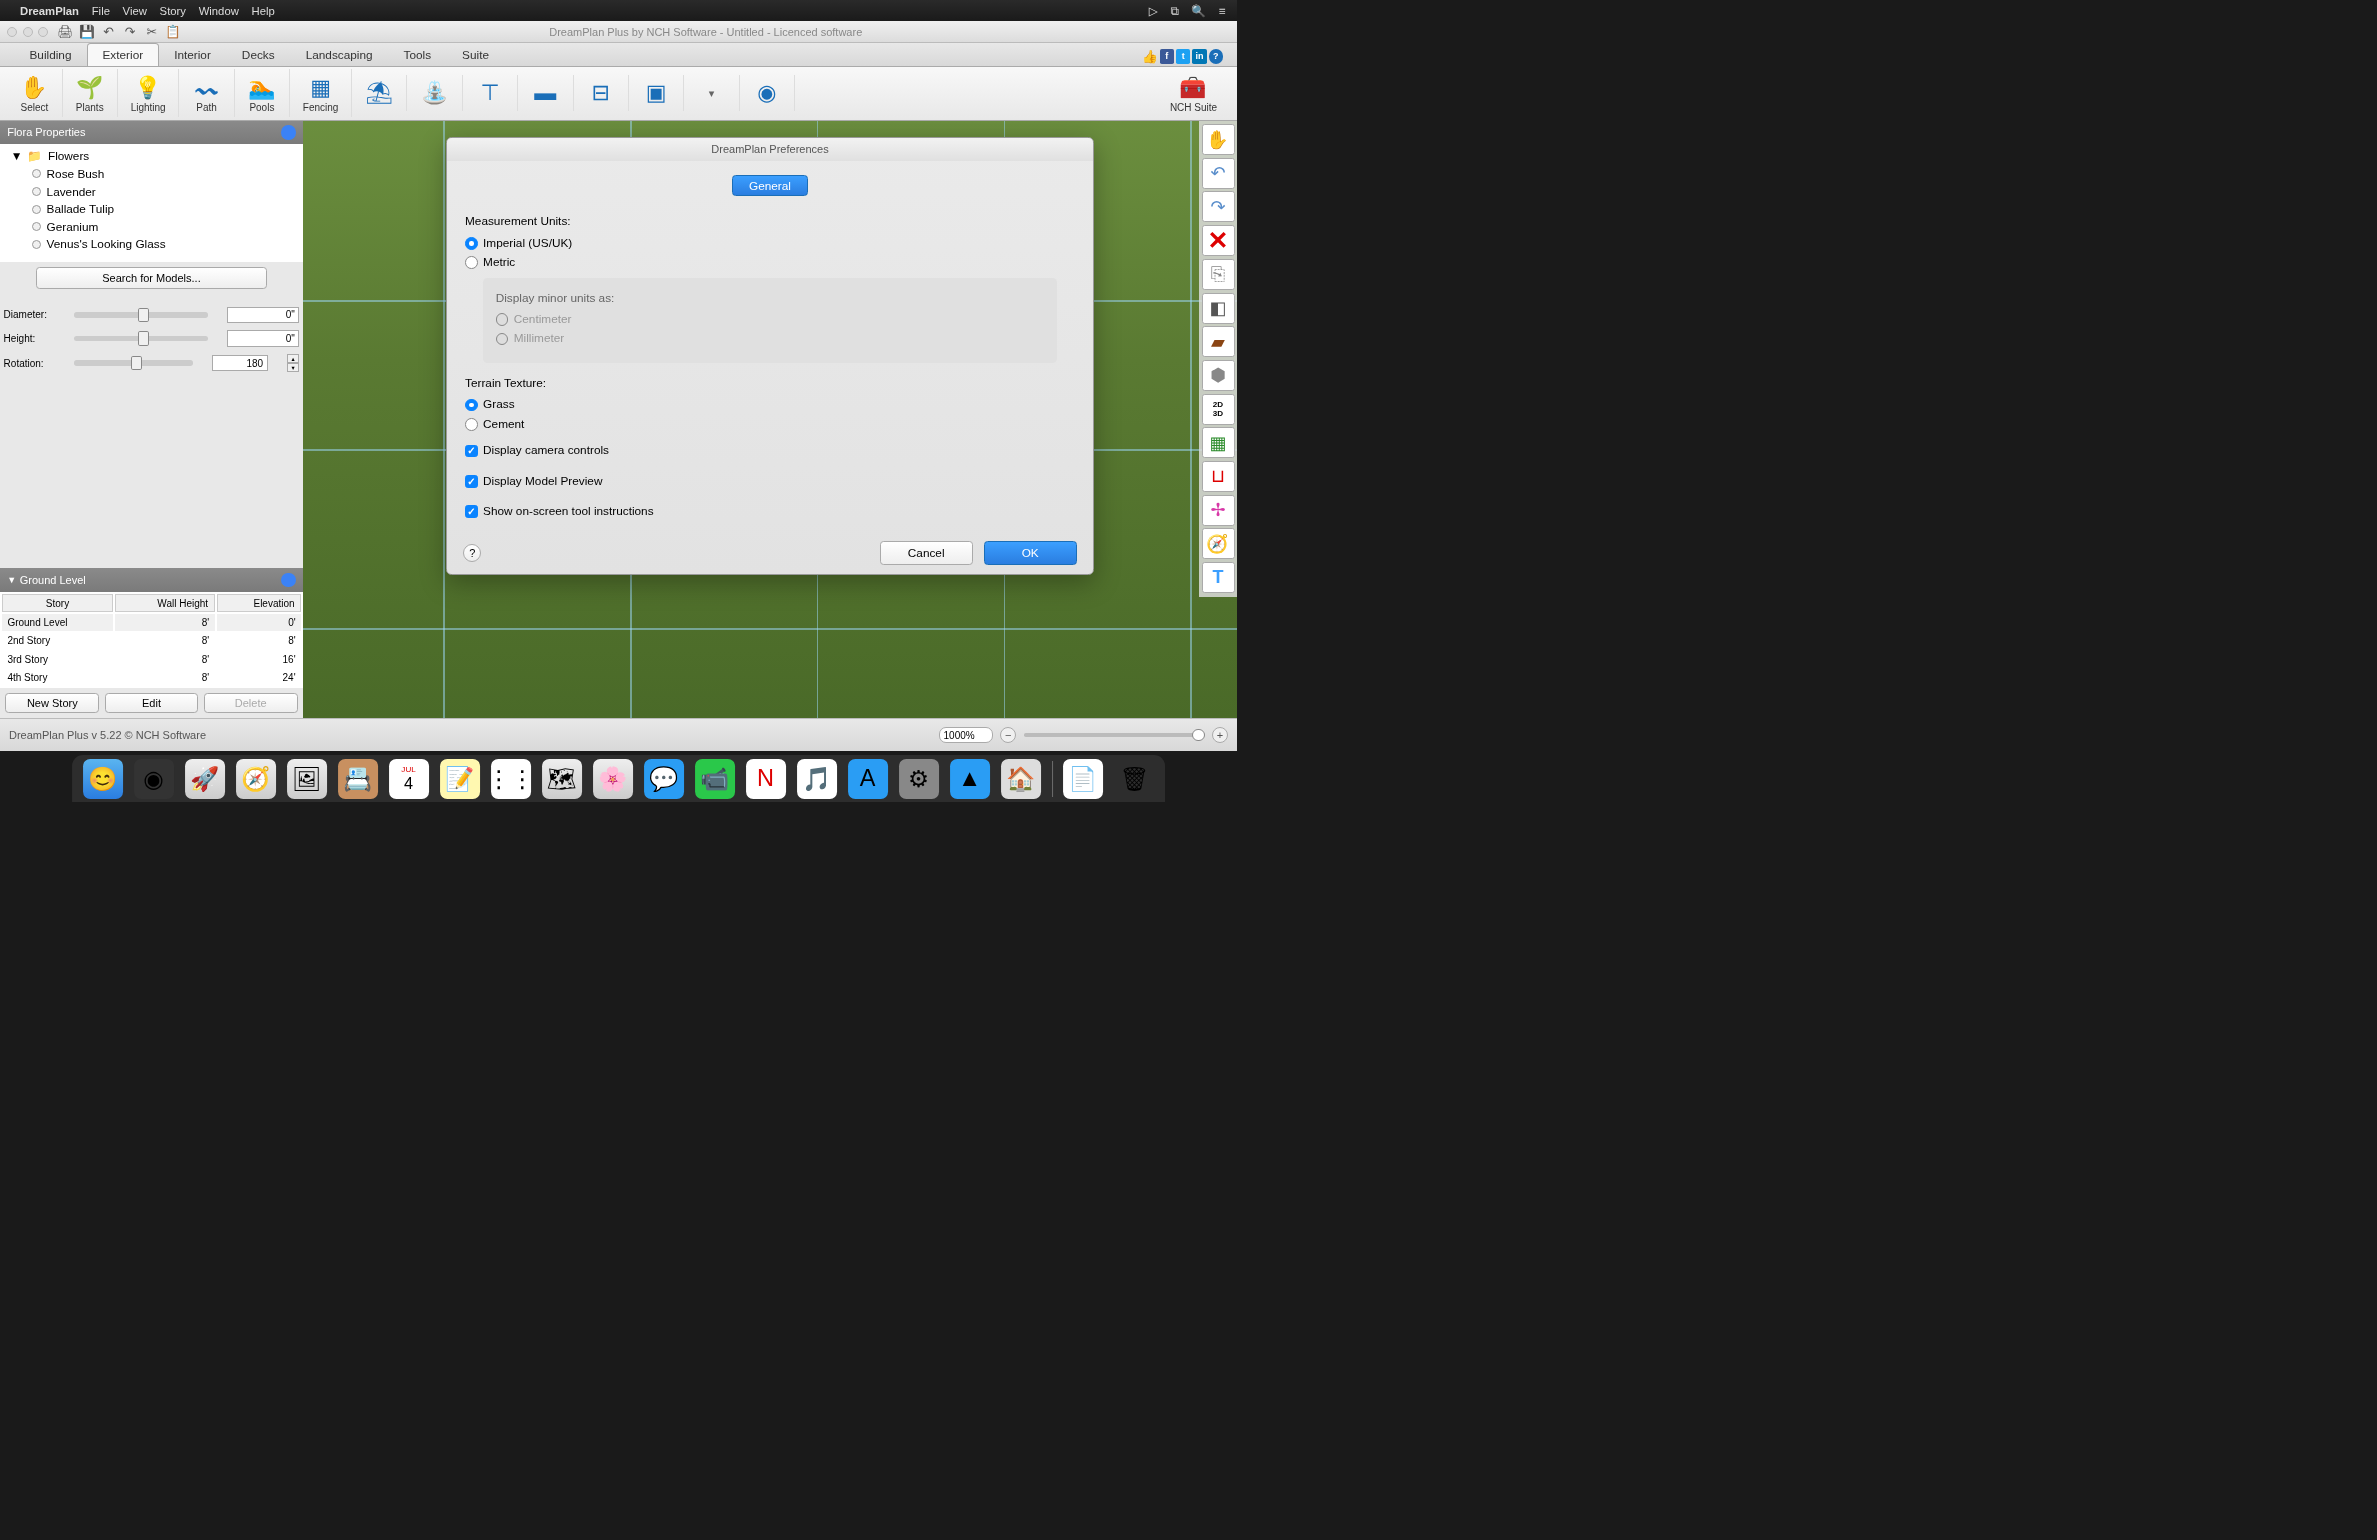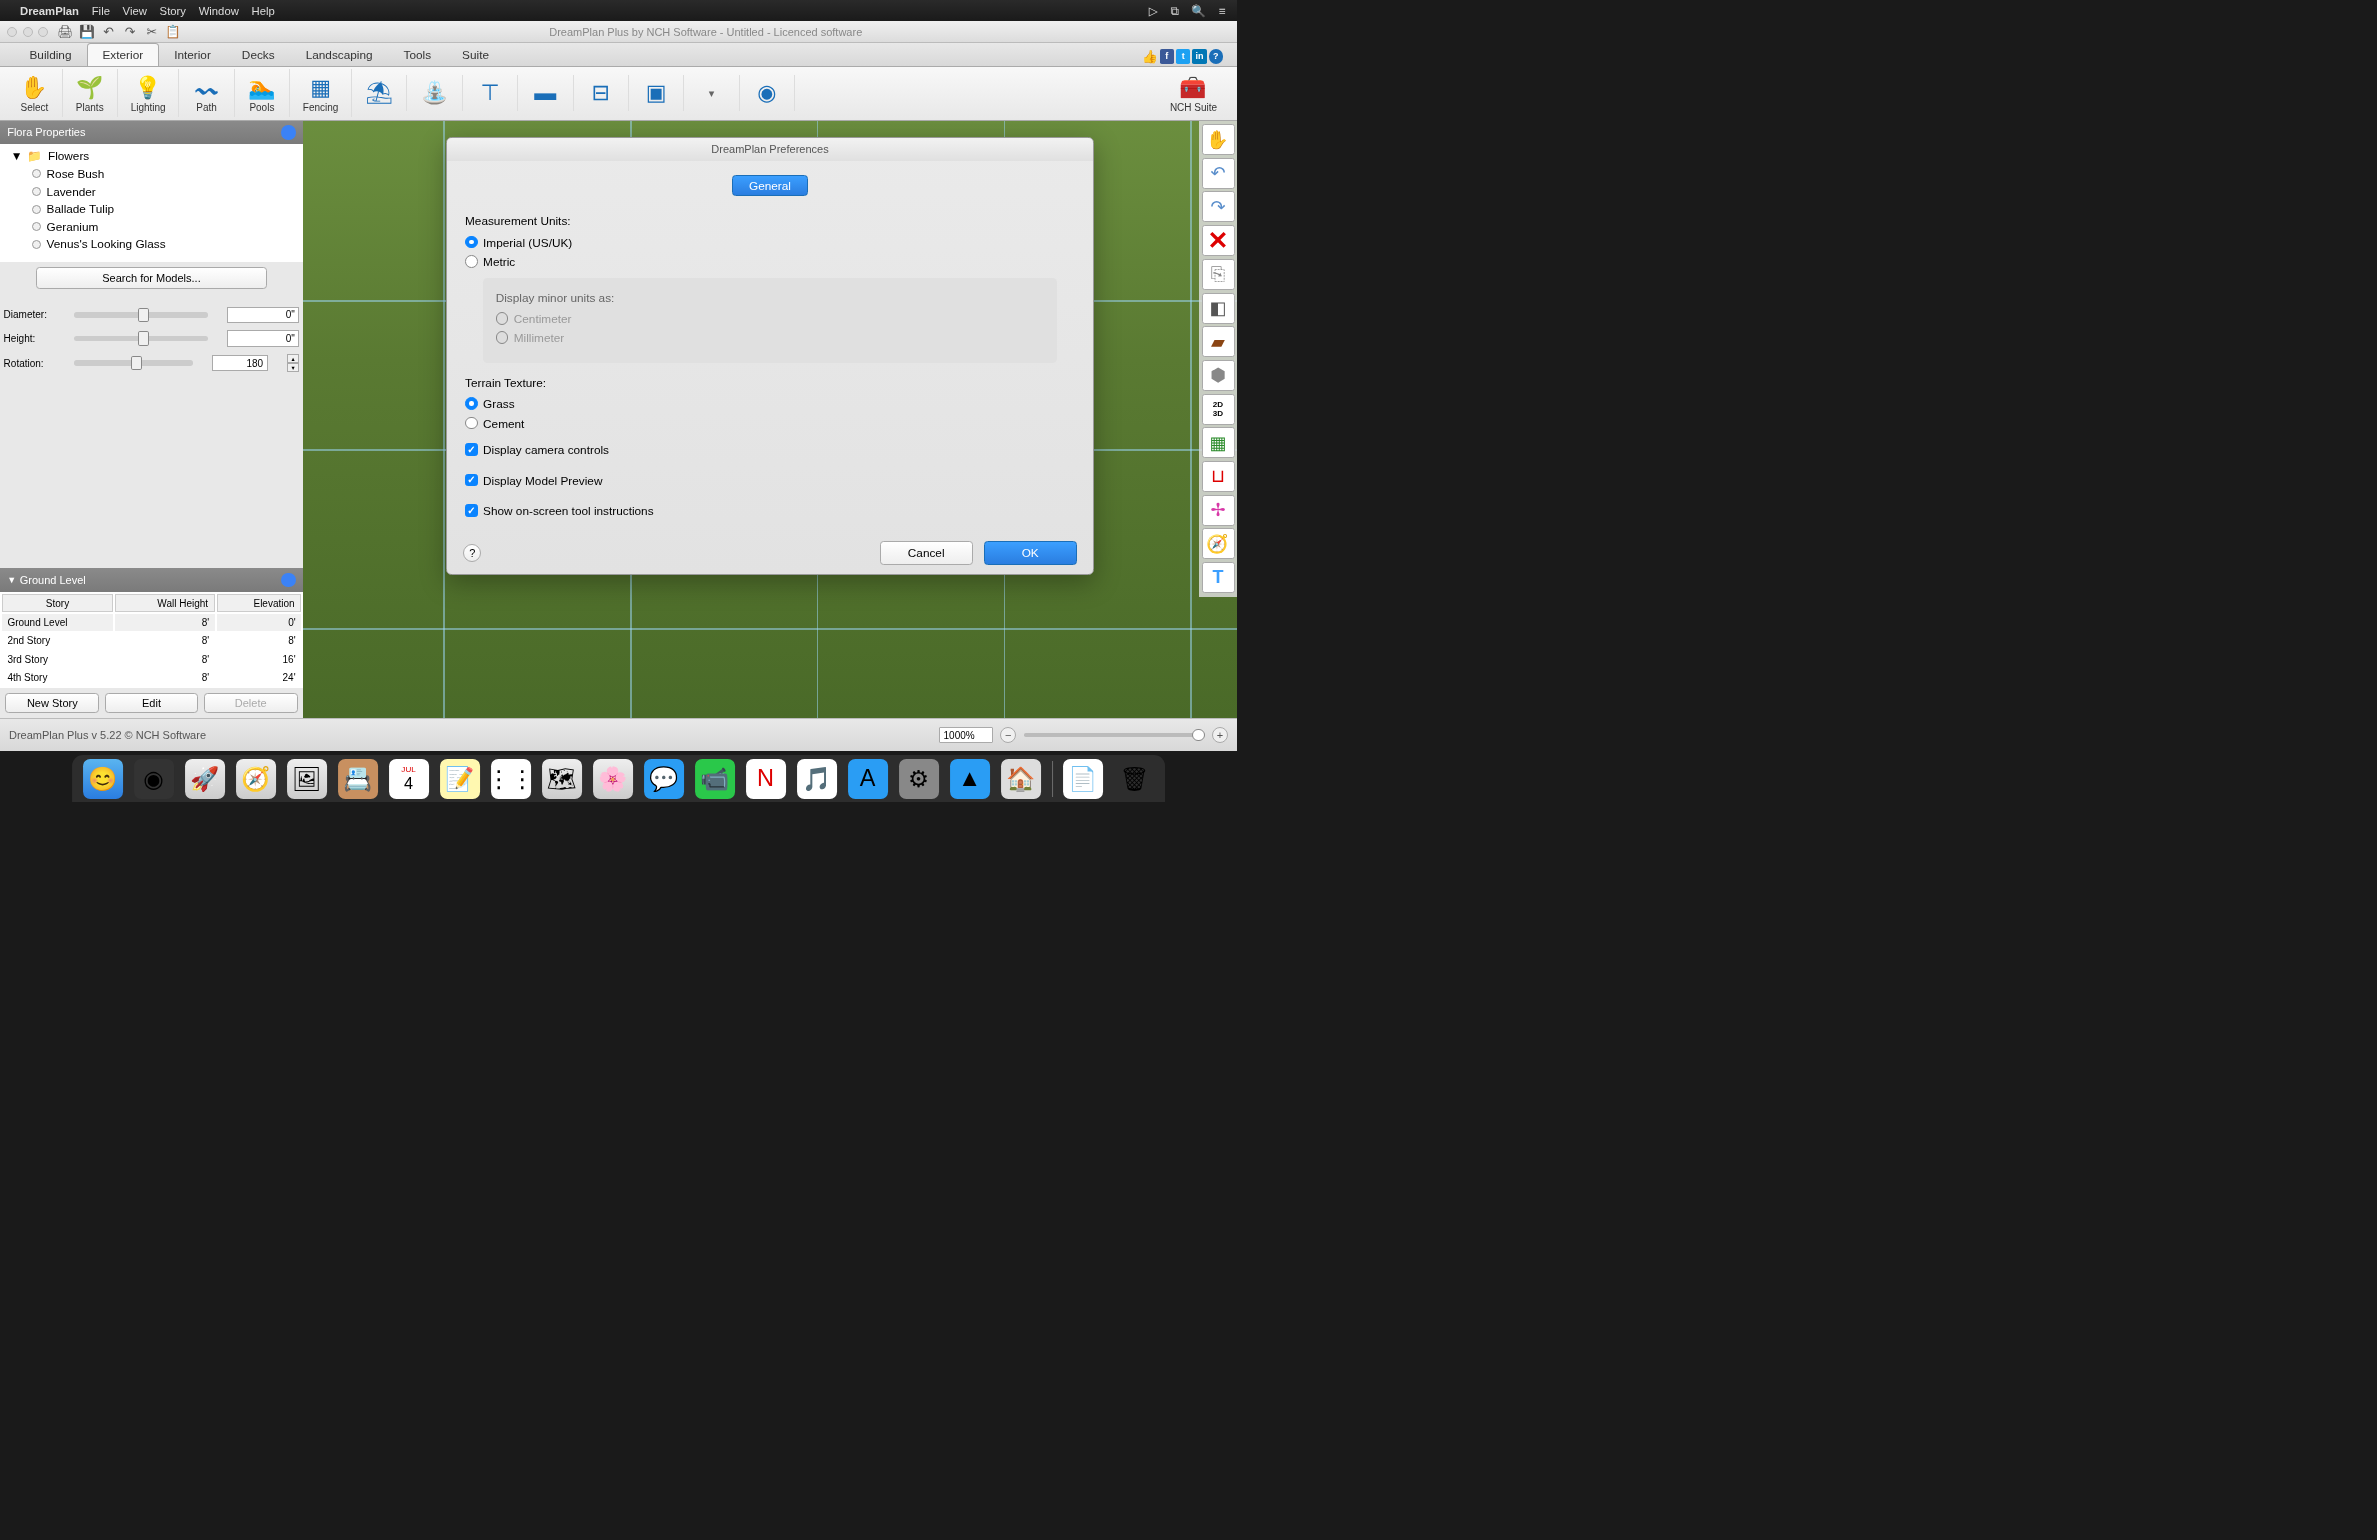--- a/index.html
+++ b/index.html
@@ -77,39 +77,39 @@
 
 
 .dialog-overlay { position: absolute; inset: 0; display: flex; align-items: flex-start; justify-content: center; padding-top: 16.3px; }
 .dialog { width: 648px; background: linear-gradient(#eaeaea, #e2e2e2); border-radius: 5.4px; box-shadow: 0 7.2px 27px rgba(0,0,0,0.3); border: 0.9px solid #999; }
 .dialog-title { text-align: center; font-size: 11px; color: #555; padding: 5.4px; background: linear-gradient(#f2f2f2, #e0e0e0); border-radius: 5.4px 5.4px 0 0; }
 .dialog-body { padding: 14.5px 18px 9px; }
 .seg { display: flex; justify-content: center; margin-bottom: 18px; }
 .seg-btn { background: linear-gradient(#3b9fff, #2a7de0); color: white; padding: 2.7px 16.3px; border-radius: 3.6px; font-size: 11.8px; border: 0.9px solid #1a6eb8; }
 .section { margin: 12.7px 0; }
 .section-label { font-size: 11.8px; margin-bottom: 7.2px; }
-.radio-row, .check-row { display: flex; align-items: flex-start; font-size: 11.8px; margin: 5.4px 0; gap: 5.4px; }
+.radio-row, .check-row { display: flex; align-items: flex-end; font-size: 11.8px; margin: 5.4px 0; gap: 5.4px; }
 .radio { width: 12.7px; height: 12.7px; border: 0.9px solid #888; border-radius: 50%; display: flex; align-items: center; justify-content: center; background: white; }
 .radio.checked { background: #0a84ff; border-color: #0a84ff; }
 .radio.checked::after { content: ''; width: 4.5px; height: 4.5px; background: white; border-radius: 50%; }
 .checkbox { width: 12.7px; height: 12.7px; border: 0.9px solid #888; border-radius: 2.7px; background: white; display: flex; align-items: center; justify-content: center; }
 .checkbox.checked { background: #0a84ff; border-color: #0a84ff; color: white; font-size: 10px; font-weight: bold; }
 .subbox { background: #e0e0e0; border-radius: 4.5px; padding: 12.7px; margin: 9px 18px 0; }
 .subbox .radio-row { color: #999; }
 .subbox .radio { background: #ddd; }
 .dialog-footer { display: flex; align-items: center; padding: 9px 16.3px; }
 .help-btn { width: 18px; height: 18px; border: 0.9px solid #aaa; border-radius: 50%; background: linear-gradient(#fff,#eee); font-size: 11px; display: flex; align-items: center; justify-content: center; }
 .dlg-btn { width: 93px; padding: 3.6px; border-radius: 3.6px; font-size: 11.8px; margin-left: 11px; border: 0.9px solid #aaa; }
 .dlg-btn.primary { background: linear-gradient(#3b9fff, #2a7de0); color: white; border-color: #1a6eb8; }
 .dlg-btn.secondary { background: linear-gradient(#fff,#eee); }
 
 
 .statusbar { height: 33px; background: linear-gradient(#e8e8e8, #d8d8d8); display: flex; align-items: center; padding: 0 9px; font-size: 11px; color: #555; border-top: 0.9px solid #bbb; }
 .zoom { margin-left: auto; display: flex; align-items: center; gap: 7.2px; }
-.zoom select { font-size: 10px; padding: 1.8px 16.3px 1.8px 3.6px; border: 0.9px solid #aaa; border-radius: 1px; background: white; appearance: none; }
+.zoom select { font-size: 10px; padding: 1.8px 16.3px 1.8px 3.6px; border: 0.9px solid #aaa; border-radius: 7px; background: white; appearance: none; }
 .zoom-track { width: 181px; height: 3.6px; background: #bbb; border-radius: 1.8px; position: relative; }
 .zoom-thumb { position: absolute; right: 0; top: -4.5px; width: 12.7px; height: 12.7px; background: white; border: 0.9px solid #888; border-radius: 50%; }
 .zoom-btn { width: 16.3px; height: 16.3px; border: 0.9px solid #aaa; border-radius: 50%; display: flex; align-items: center; justify-content: center; font-size: 11px; background: #f0f0f0; }
 
 
 .dock { position: absolute; bottom: 0; left: 50%; transform: translateX(-50%); height: 47px; background: rgba(50,50,50,0.8); border-radius: 11px 11px 0 0; display: flex; align-items: center; padding: 0 11px; gap: 11px; }
 .dock-item { width: 40px; height: 40px; border-radius: 7.2px; background: linear-gradient(#eee,#ccc); display: flex; align-items: center; justify-content: center; font-size: 23.5px; }
 .dock-sep { width: 0.9px; height: 36px; background: rgba(255,255,255,0.3); }
 </style>
 </head>

